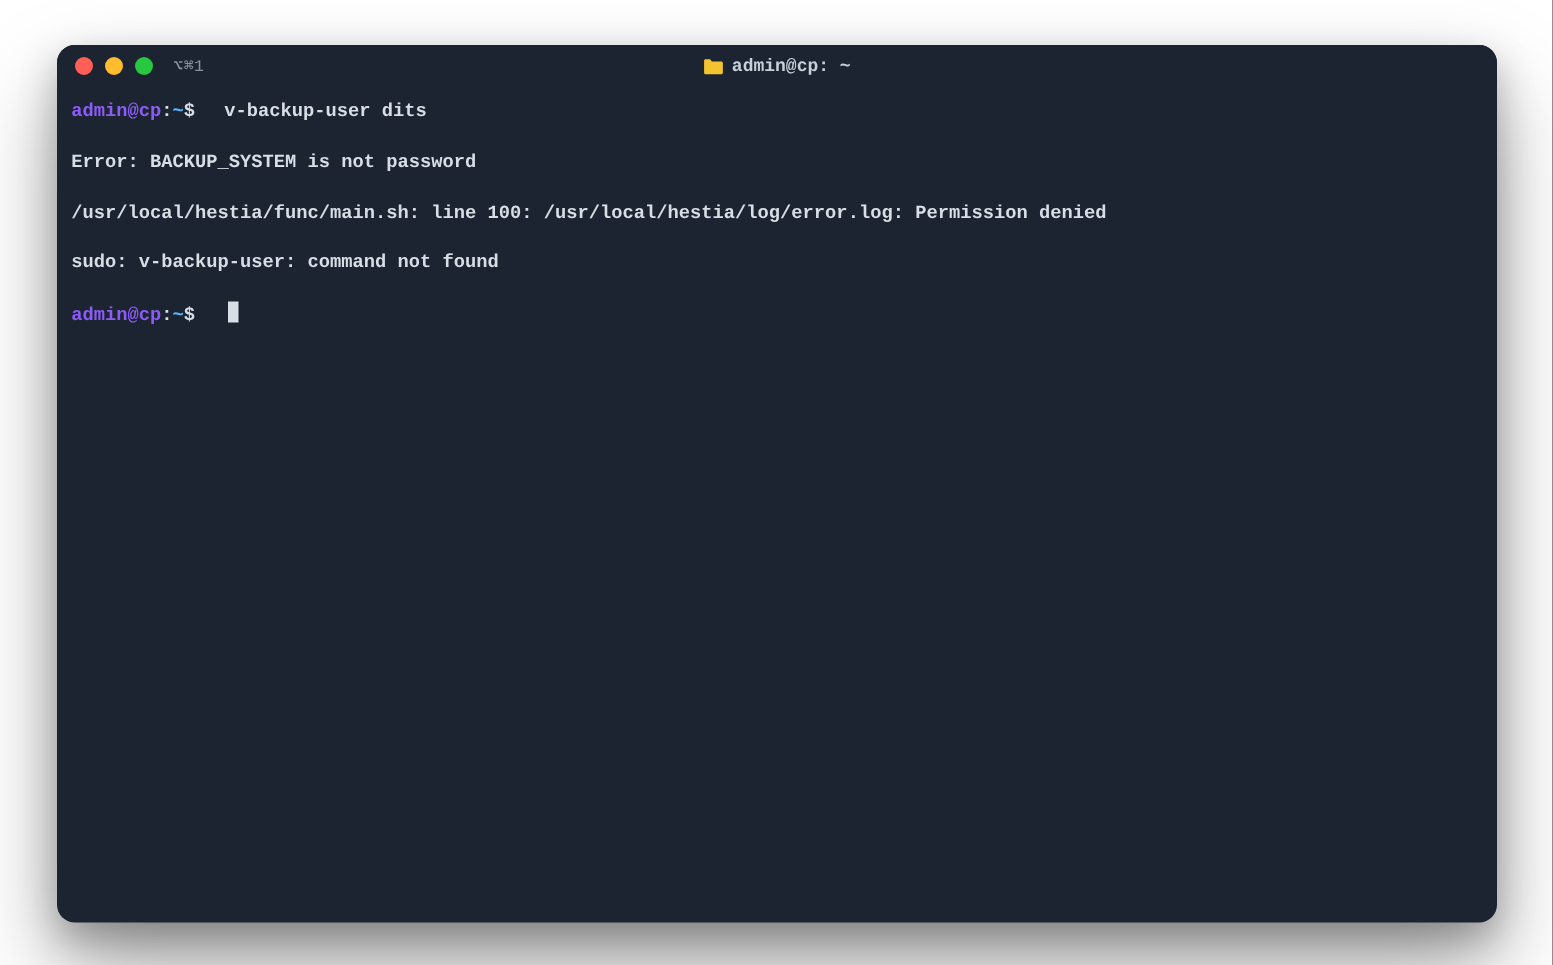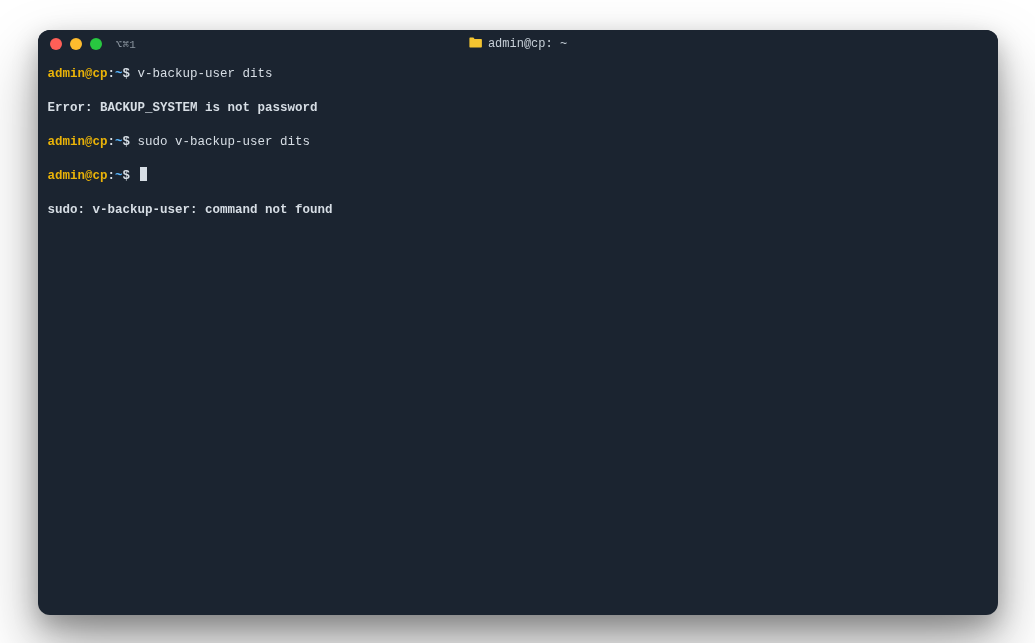--- a/index.html
+++ b/index.html
@@ -47,47 +47,48 @@
       color: #8a949e;
       font-size: 11px;
       margin-left: 14px;
       letter-spacing: 0.3px;
     }
     .title-center {
       position: absolute;
       left: 50%;
       transform: translateX(-50%);
       display: flex;
+      align-items: center;
       gap: 6px;
       color: #c7d0d8;
       font-size: 12px;
-      font-weight: 400;
+      font-weight: 700;
     }
     .folder-icon {
       width: 14px;
       height: 11px;
       position: relative;
     }
     .folder-icon svg { display: block; }
     .terminal-body {
       flex: 1;
       padding: 8px 10px;
       font-size: 12.5px;
       line-height: 1.35;
       color: #d7dee5;
       white-space: pre;
       overflow: hidden;
       font-weight: 600;
     }
     .line { display: block; }
-    .prompt-user { color: #eab308; font-weight: 700; }
+    .prompt-user { color: #8b5cf6; font-weight: 700; }
     .prompt-colon { color: #d7dee5; font-weight: 700; }
     .prompt-path { color: #59b7ff; font-weight: 700; }
     .prompt-dollar { color: #d7dee5; font-weight: 700; }
-    .cmd { color: #d7dee5; font-weight: 400; }
+    .cmd { color: #d7dee5; font-weight: 700; margin-left: 12px; }
     .out { color: #d7dee5; font-weight: 600; }
     .cursor {
       display: inline-block;
       width: 7px;
       height: 14px;
       background: #d7dee5;
       vertical-align: -2px;
       margin-left: 2px;
     }
   </style>
@@ -106,17 +107,17 @@
       <span class="folder-icon">
         <svg width="14" height="11" viewBox="0 0 14 11">
           <path d="M1 1.5 C1 0.9 1.4 0.5 2 0.5 L5 0.5 L6.2 2 L12.5 2 C13.1 2 13.5 2.4 13.5 3 L13.5 9.5 C13.5 10.1 13.1 10.5 12.5 10.5 L2 10.5 C1.4 10.5 1 10.1 1 9.5 Z" fill="#f4c430"></path>
         </svg>
       </span>
       <span>admin@cp: ~</span>
     </div>
   </div>
   <div class="terminal-body" id="terminal-body"><span class="line"><span class="prompt-user">admin@cp</span><span class="prompt-colon">:</span><span class="prompt-path">~</span><span class="prompt-dollar">$ </span><span class="cmd">v-backup-user dits</span></span>
 <span class="line"><span class="out">Error: BACKUP_SYSTEM is not password</span></span>
-<span class="line"><span class="prompt-user">admin@cp</span><span class="prompt-colon">:</span><span class="prompt-path">~</span><span class="prompt-dollar">$ </span><span class="cmd">sudo v-backup-user dits</span></span>
+<span class="line"><span class="out">/usr/local/hestia/func/main.sh: line 100: /usr/local/hestia/log/error.log: Permission denied</span></span>
+<span class="line"><span class="out">sudo: v-backup-user: command not found</span></span>
 <span class="line"><span class="prompt-user">admin@cp</span><span class="prompt-colon">:</span><span class="prompt-path">~</span><span class="prompt-dollar">$ </span><span class="cmd"></span><span class="cursor"></span></span>
-<span class="line"><span class="out">sudo: v-backup-user: command not found</span></span>
 </div>
 </div>
 
 </body></html>

